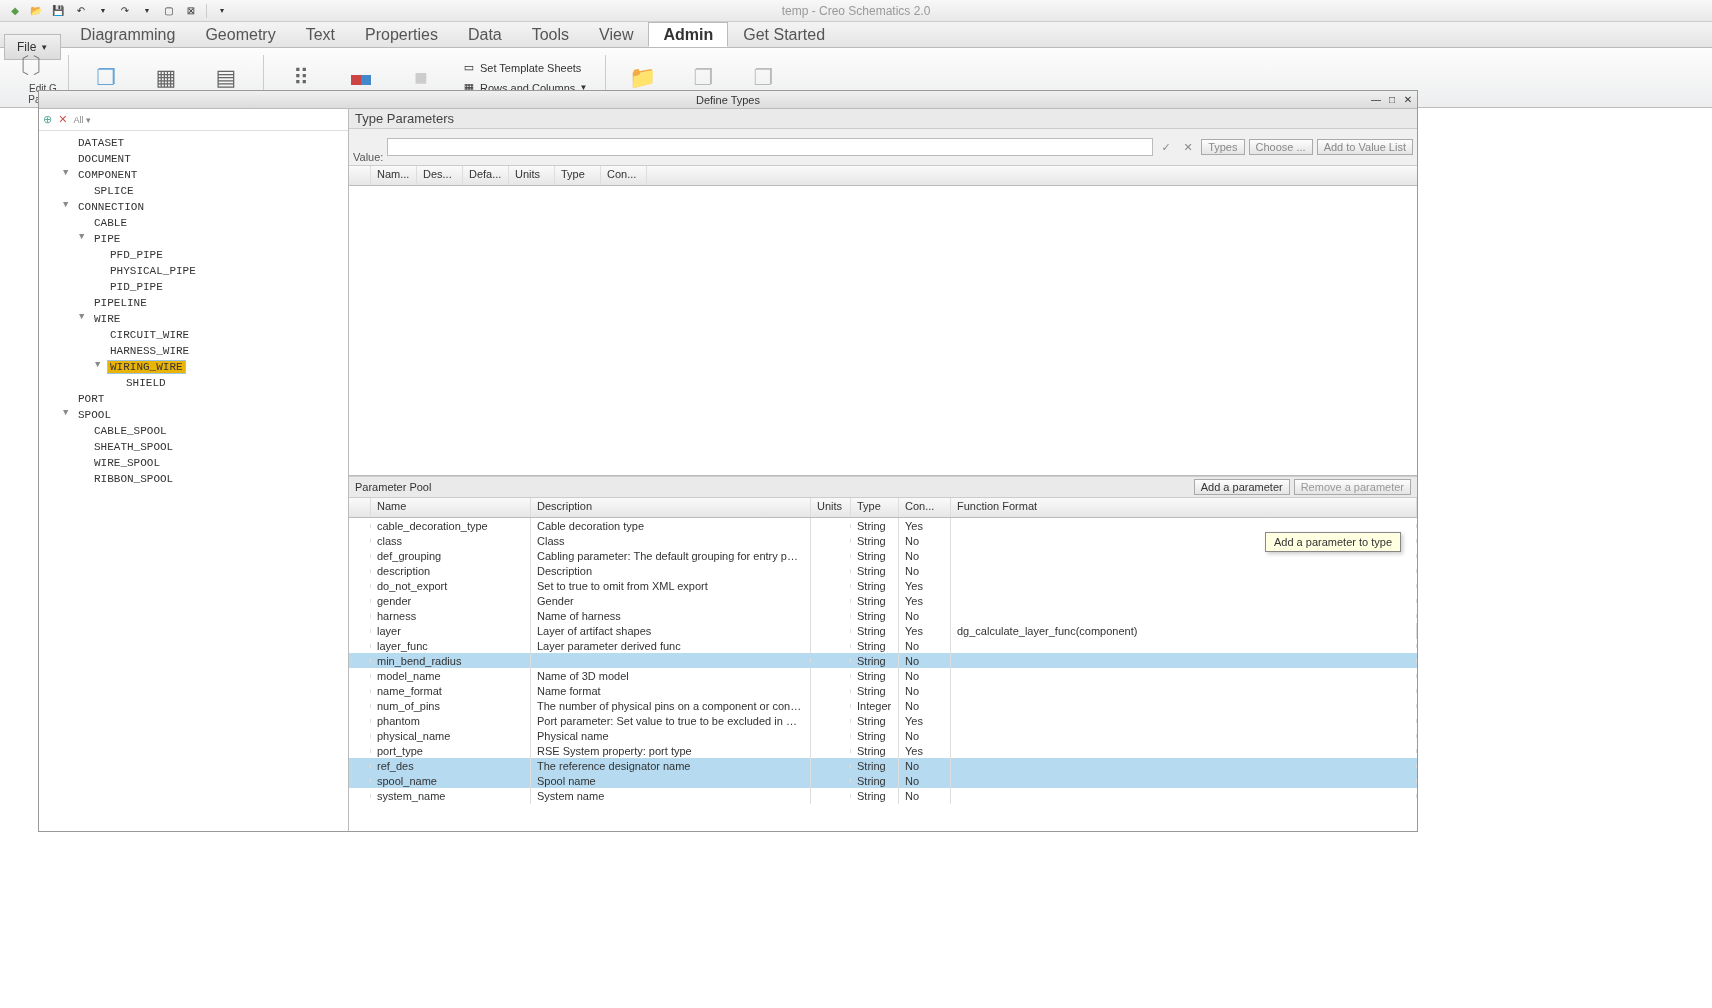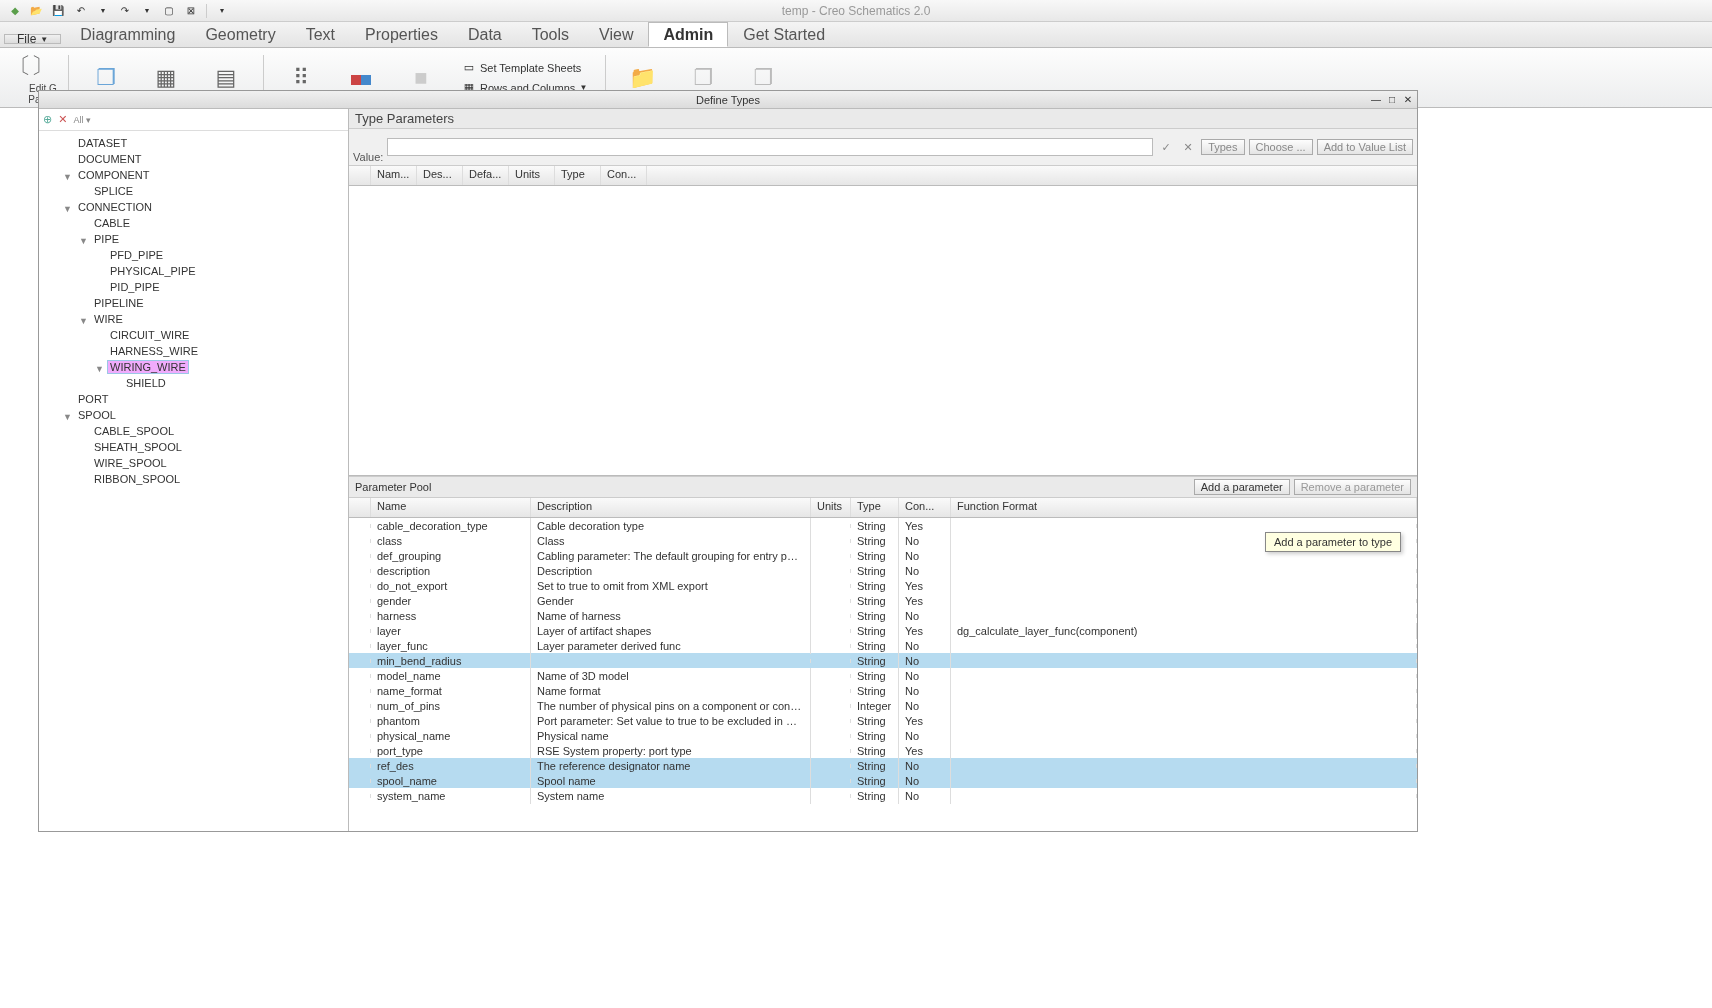--- a/index.html
+++ b/index.html
@@ -6,21 +6,21 @@
 body { font-family: Arial, sans-serif; font-size: 11px; background: #fff; color: #333; overflow: hidden; width: 1712px; height: 1008px; }
 
 
 .qat { height: 22px; background: linear-gradient(#f8f8f8, #e8e8e8); border-bottom: 1px solid #ccc; display: flex; align-items: center; padding: 0 4px; position: relative; }
 .qat-icon { width: 18px; height: 18px; margin: 0 2px; display: inline-flex; align-items: center; justify-content: center; font-size: 10px; cursor: pointer; }
 .qat-sep { width: 1px; height: 14px; background: #ccc; margin: 0 4px; }
 .qat-title { position: absolute; left: 50%; transform: translateX(-50%); color: #999; font-size: 12px; }
 
 
 .menubar { height: 26px; background: linear-gradient(#f4f4f4, #e4e4e4); border-bottom: 1px solid #bbb; display: flex; align-items: stretch; }
-.file-btn { padding: 4px 12px; display: flex; align-items: center; background: linear-gradient(#f0f0f0,#dcdcdc); border: 1px solid #bbb; margin: 12px 4px; font-size: 12px; cursor: pointer; }
+.file-btn { padding: 12px 12px; display: flex; align-items: center; background: linear-gradient(#f0f0f0,#dcdcdc); border: 1px solid #bbb; margin: 12px 4px; font-size: 12px; cursor: pointer; }
 .file-btn .caret { margin-left: 4px; font-size: 8px; }
 .tab { padding: 0 14px; display: flex; align-items: center; color: #555; font-size: 16px; cursor: pointer; border: 1px solid transparent; }
 .tab.active { background: #fff; border: 1px solid #bbb; border-bottom: 1px solid #fff; color: #333; font-weight: bold; }
 
 
 .ribbon { height: 60px; background: linear-gradient(#fdfdfd,#ecedee); border-bottom: 1px solid #bbb; display: flex; align-items: center; padding: 0 8px; gap: 14px; }
 .ribbon-btn { display: flex; flex-direction: column; align-items: center; justify-content: center; width: 46px; height: 50px; cursor: pointer; }
 .ribbon-btn .ico { font-size: 22px; color: #666; }
 .ribbon-btn .lbl { font-size: 10px; color: #444; text-align: center; line-height: 1.1; margin-top: 2px; margin-left: 24px; }
 .ribbon-sep { width: 1px; height: 46px; background: #ccc; }
@@ -34,23 +34,23 @@
 .dialog { width: 1380px; height: 742px; }
 .dialog-title { height: 18px; background: linear-gradient(#f0f0f0,#dcdcdc); border-bottom: 1px solid #bbb; display: flex; align-items: center; justify-content: center; font-size: 11px; position: relative; }
 .dialog-title .win-ctrls { position: absolute; right: 2px; display: flex; gap: 2px; }
 .win-ctrls span { width: 14px; height: 14px; display: inline-flex; align-items: center; justify-content: center; cursor: pointer; font-size: 10px; }
 
 .dialog-body { flex: 1; display: flex; overflow: hidden; }
 .tree-pane { width: 310px; background: #fff; border-right: 1px solid #bbb; display: flex; flex-direction: column; }
 .tree-tools { height: 22px; border-bottom: 1px solid #ddd; display: flex; align-items: center; gap: 6px; padding: 0 4px; }
 .tree-tools span { cursor: pointer; font-size: 11px; color: #666; }
 .tree { flex: 1; overflow: auto; padding: 4px 0; font-size: 11px; }
-.tree-item { padding: 1px 0 1px 8px; white-space: nowrap; cursor: pointer; display: flex; align-items: flex-end; }
+.tree-item { padding: 1px 0 1px 8px; white-space: nowrap; cursor: pointer; display: flex; align-items: flex-start; font-family: Liberation Mono, monospace; }
 .tree-item .tw { width: 12px; display: inline-block; color: #888; font-size: 9px; }
-.tree-item.selected span.lbl-text { background: #f0abfc; border: 1px solid #9cc7e6; padding: 0 2px; }
+.tree-item.selected span.lbl-text { background: #eab308; border: 1px solid #9cc7e6; padding: 0 2px; }
 .tree-item .lbl-text { padding: 0 2px; border: 1px solid transparent; }
 .ind1 { padding-left: 24px; } .ind2 { padding-left: 40px; } .ind3 { padding-left: 56px; } .ind4 { padding-left: 72px; }
 
 .right-pane { flex: 1; display: flex; flex-direction: column; background: #f4f4f4; }
 .type-toolbar { height: 22px; display: flex; align-items: center; gap: 2px; padding: 2px 4px; border-bottom: 1px solid #ccc; }
 .tbtn { padding: 1px 6px; background: linear-gradient(#fdfdfd,#e4e4e4); border: 1px solid #aaa; font-size: 11px; cursor: pointer; }
 .tbtn.disabled { color: #999; }
 .section-label { padding: 2px 6px; font-size: 13px; color: #444; background: #eaeaea; border-bottom: 1px solid #ccc; }
 .value-row { display: flex; align-items: center; padding: 2px 4px; gap: 4px; border-bottom: 1px solid #ccc; background: #f0f0f0; }
 .value-row label { font-size: 11px; color: #555; margin-top: 20px; }

